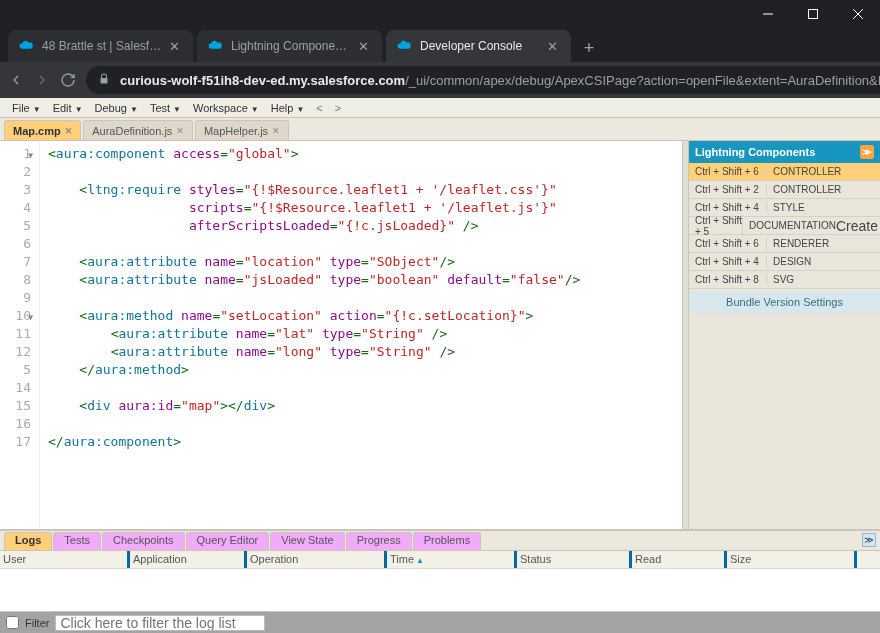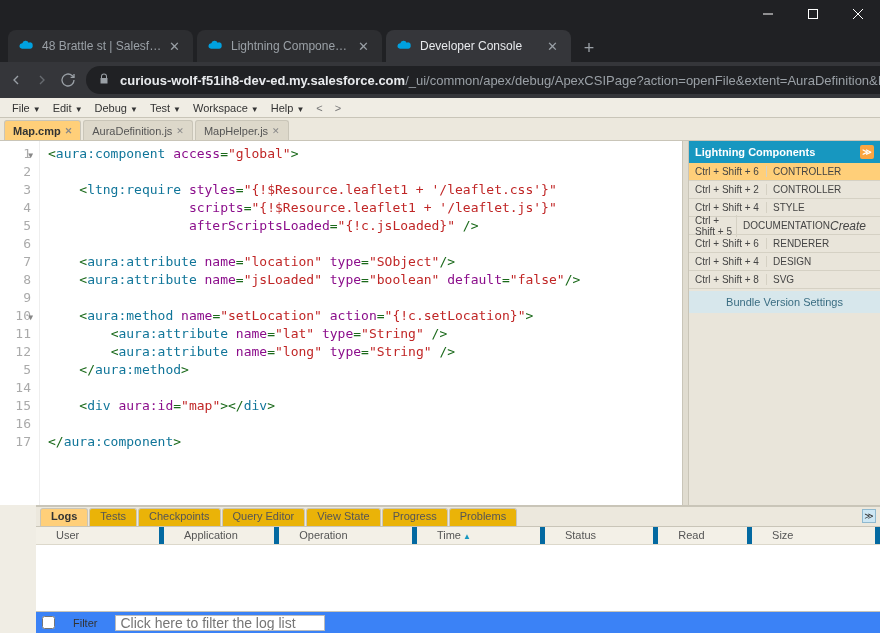--- a/index.html
+++ b/index.html
@@ -53,34 +53,34 @@
   .code .t-str { color:#c02626; }
   .code .t-pun { color:#1a691a; }
 
   .sidepanel { width:192px; background:#e9e5da; border-left:1px solid #c9c5b8; display:flex; flex-direction:column; }
   .sp-head { height:22px; background:#1797c0; color:#fff; font-weight:bold; font-size:11px; display:flex; align-items:center; justify-content:space-between; padding:0 6px; }
   .sp-chev { width:14px; height:14px; background:#fba541; border-radius:2px; display:flex; align-items:center; justify-content:center; font-size:9px; color:#fff;}
   .sp-row { height:18px; border-bottom:1px solid #d5d1c4; display:flex; align-items:center; font-size:10px; color:#444; }
   .sp-row.active { background:#ffcf79; }
   .sp-short { width:78px; padding-left:6px; border-right:1px solid #d5d1c4; }
   .sp-label { flex:1; padding-left:6px; }
-  .sp-action { padding-right:14px; font-size:12px;font-style:italic; }
+  .sp-action { padding-right:2px; font-size:14px; }
   .sp-bvs { height:22px; background:#d7e7ec; color:#3a6d82; font-size:11px; display:flex; align-items:center; justify-content:center; margin-top:2px; }
   .sp-handle { width:6px; background:#e0dcd0; border-left:1px solid #c9c5b8; }
 
-  .bottompanel { height:128px; border-top:2px solid #c9c5b8; background:#f3f0e7; display:flex; flex-direction:column; position:relative;margin-left:36px; }
+  .bottompanel { height:104px; border-top:2px solid #c9c5b8; background:#f3f0e7; display:flex; flex-direction:column; position:relative; }
   .bp-tabs { height:20px; display:flex; align-items:flex-end; padding:0 4px; background:#ece8dd; border-bottom:1px solid #c9c5b8; }
-  .bptab { height:18px; background:#eab308; border:1px solid #c9c5b8; border-bottom:none; padding:1px 10px; font-size:11px; color:#555; border-radius:3px 3px 0 0; margin-right:1px;}
+  .bptab { height:18px; background:#f0abfc; border:1px solid #c9c5b8; border-bottom:none; padding:1px 10px; font-size:11px; color:#555; border-radius:3px 3px 0 0; margin-right:1px;}
   .bptab.active { background:#ffcf79; font-weight:bold; color:#333; }
   .bp-mini { position:absolute; right:4px; top:2px; width:14px; height:14px; background:#cde7f4; border:1px solid #8fb9cf; font-size:9px; display:flex; align-items:center; justify-content:center;}
   .bp-cols { height:18px; display:flex; background:#f3f0e7; border-bottom:1px solid #dcd8cb; font-size:11px; color:#555;}
-  .bp-col { padding:2px 20px; border-right:5px solid #0369a1; }
+  .bp-col { padding:2px 3px; border-right:3px solid #0369a1; }
   .bp-sort { font-size:8px; color:#1797c0; margin-left:2px;}
   .bp-body { flex:1; background:#fff;}
-  .bp-filter { height:22px; display:flex; align-items:center; padding:0 6px; gap:18px; background:#3b82f6; border-top:1px solid #c9c5b8; font-size:11px;}
+  .bp-filter { height:22px; display:flex; align-items:center; padding:0 6px; gap:6px; background:#a3a3a3; border-top:1px solid #c9c5b8; font-size:11px;}
   .bp-filter input[type=text]{ width:210px; height:16px; border:1px solid #bbb; font-size:14px; padding:0 4px; color:#777;}
 </style>
 </head>
 <body>
 
 <div class="titlebar">
   <div class="winbtn">
       <svg viewBox="0 0 12 12">
         <line x1="1" y1="6" x2="11" y2="6"></line>
       </svg>

